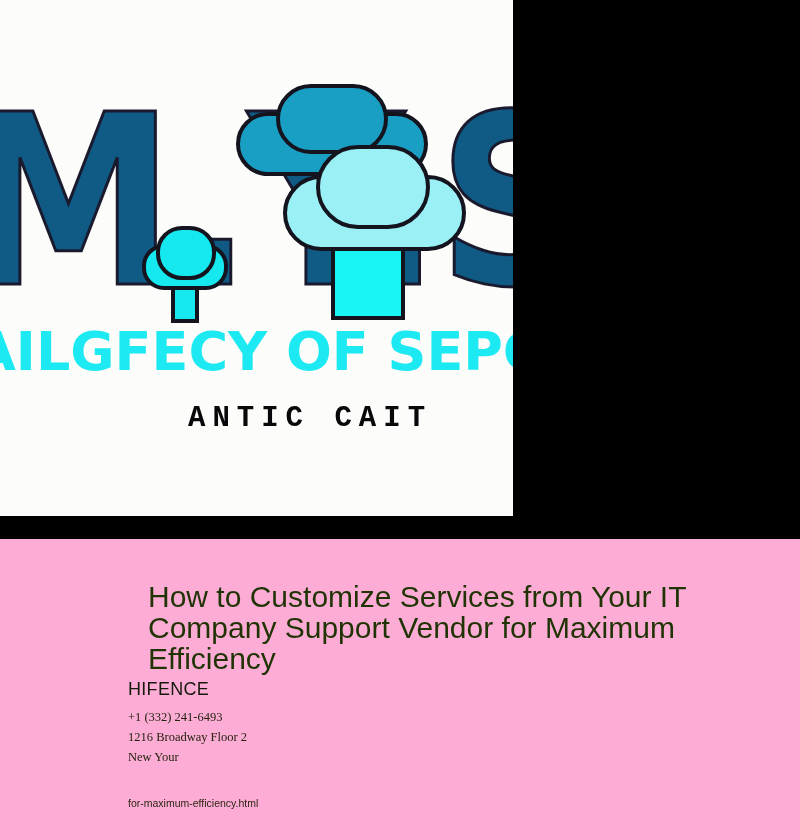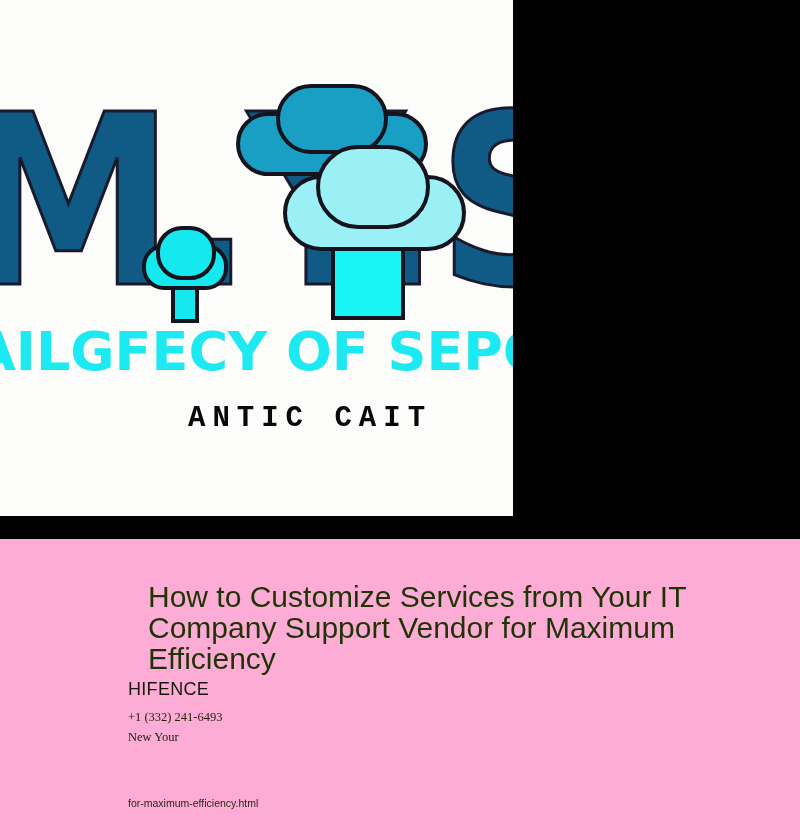--- a/index.html
+++ b/index.html
@@ -232,20 +232,21 @@
 </div>
 
 <div class="content-panel">
 
   <h1 class="article-title">How to Customize Services from Your IT Company Support Vendor for Maximum Efficiency</h1>
 
   <div class="brand-name">HIFENCE</div>
 
   <div class="contact-block">
     <div class="contact-line">+1 (332) 241-6493</div>
+    <div class="contact-line">1216 Broadway Floor 2</div>
     <div class="contact-line">New Your</div>
   </div>
 
   <div class="source-url">
     <span class="url-line2">for-maximum-efficiency.html</span>
   </div>
 
 </div>
 
 </body></html>

